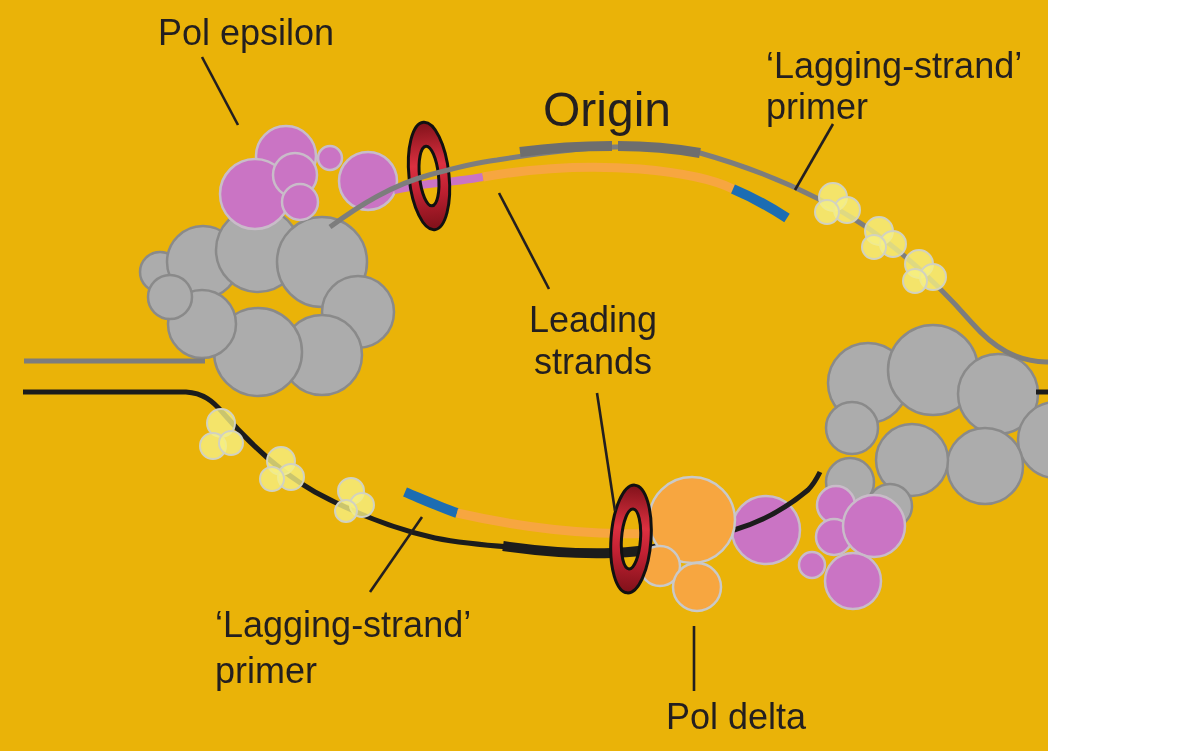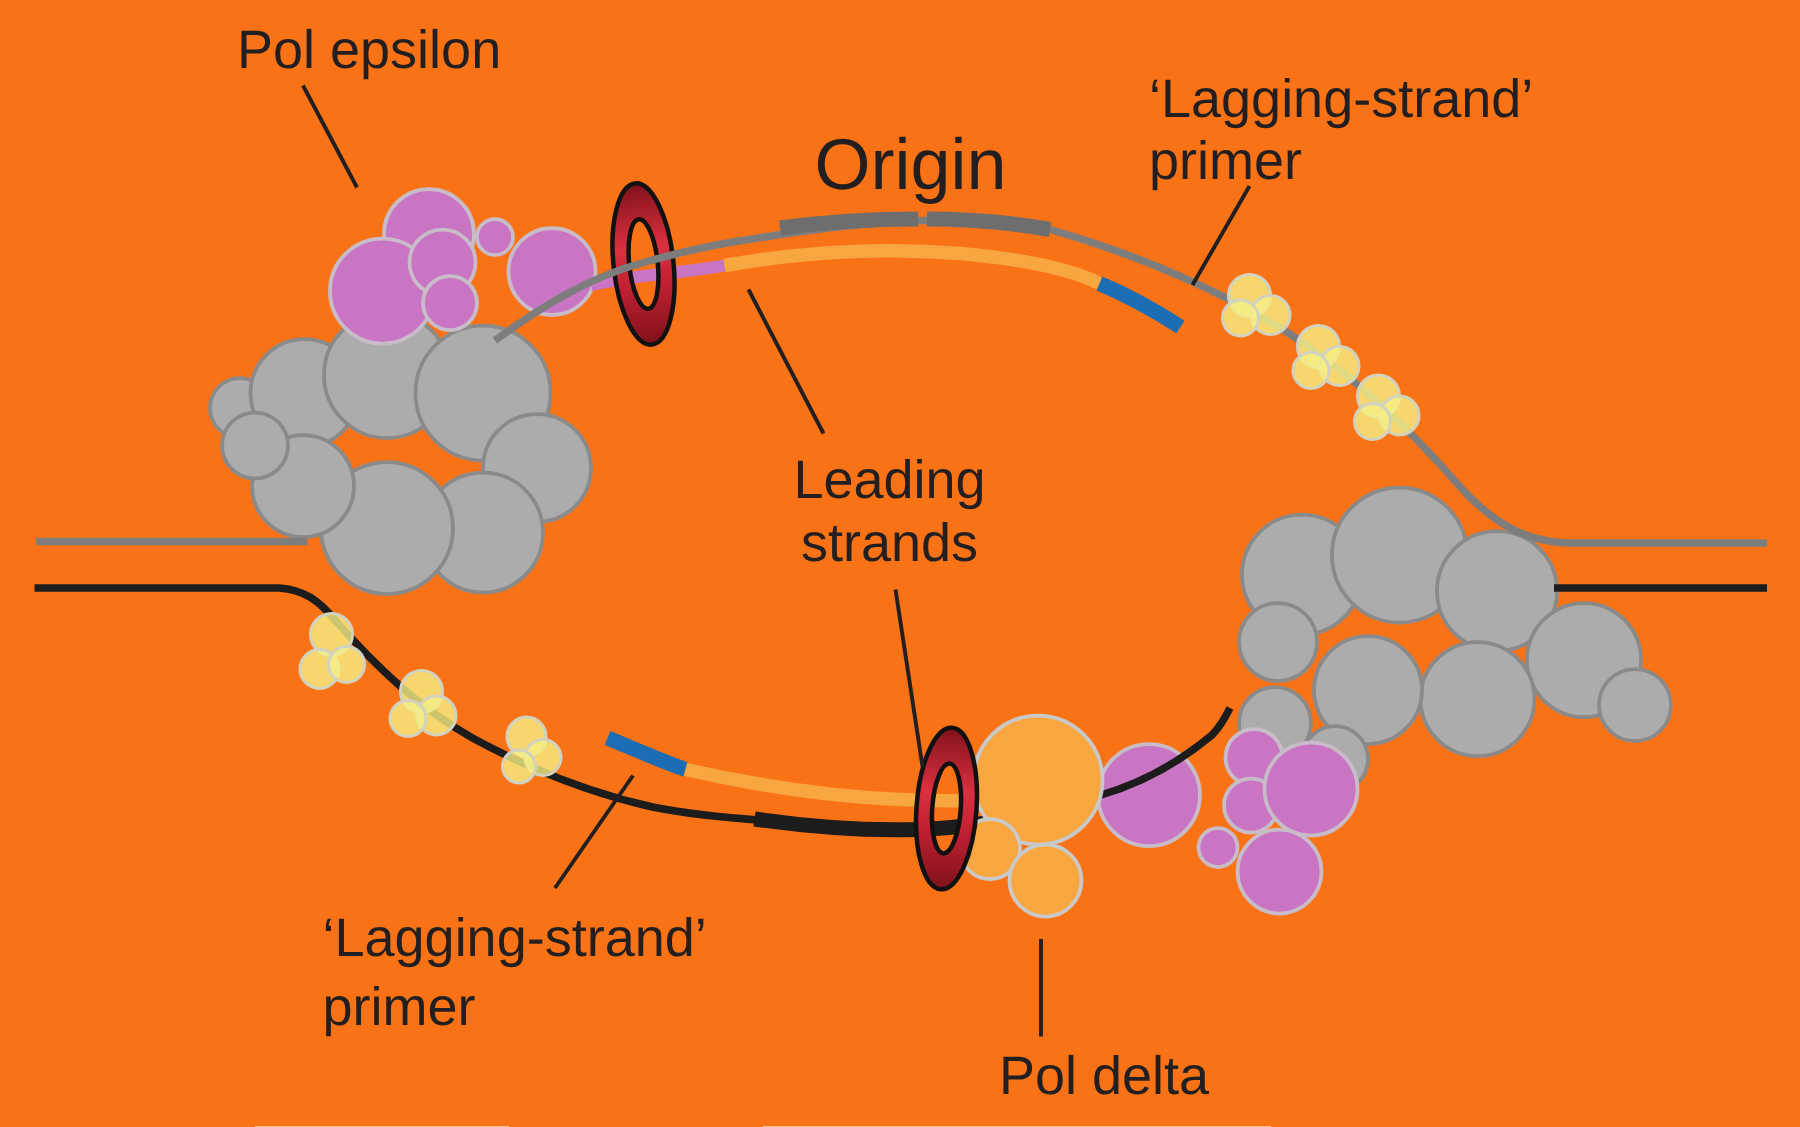--- a/index.html
+++ b/index.html
@@ -1,16 +1,16 @@
 <!DOCTYPE html>
 <html><head>
 <meta charset="utf-8">
 <style>
   html,body{margin:0;padding:0;background:#ffffff;}
-  .figure{position:relative;width:1200px;height:751px;background:#f97316;overflow:hidden;}
+  .figure{position:relative;width:1048px;height:751px;background:#eab308;overflow:hidden;}
   svg{position:absolute;left:0;top:0;}
   text{font-family:"Liberation Sans","DejaVu Sans",sans-serif;fill:#231f20;}
   .lbl{font-size:36px;}
   .lbl-big{font-size:48px;}
   .lbl-mid{text-anchor:middle;}
   .strand{fill:none;stroke-linecap:butt;}
   .leader{fill:none;stroke:#231f20;stroke-width:2.6;}
 </style>
 </head>
 <body>

